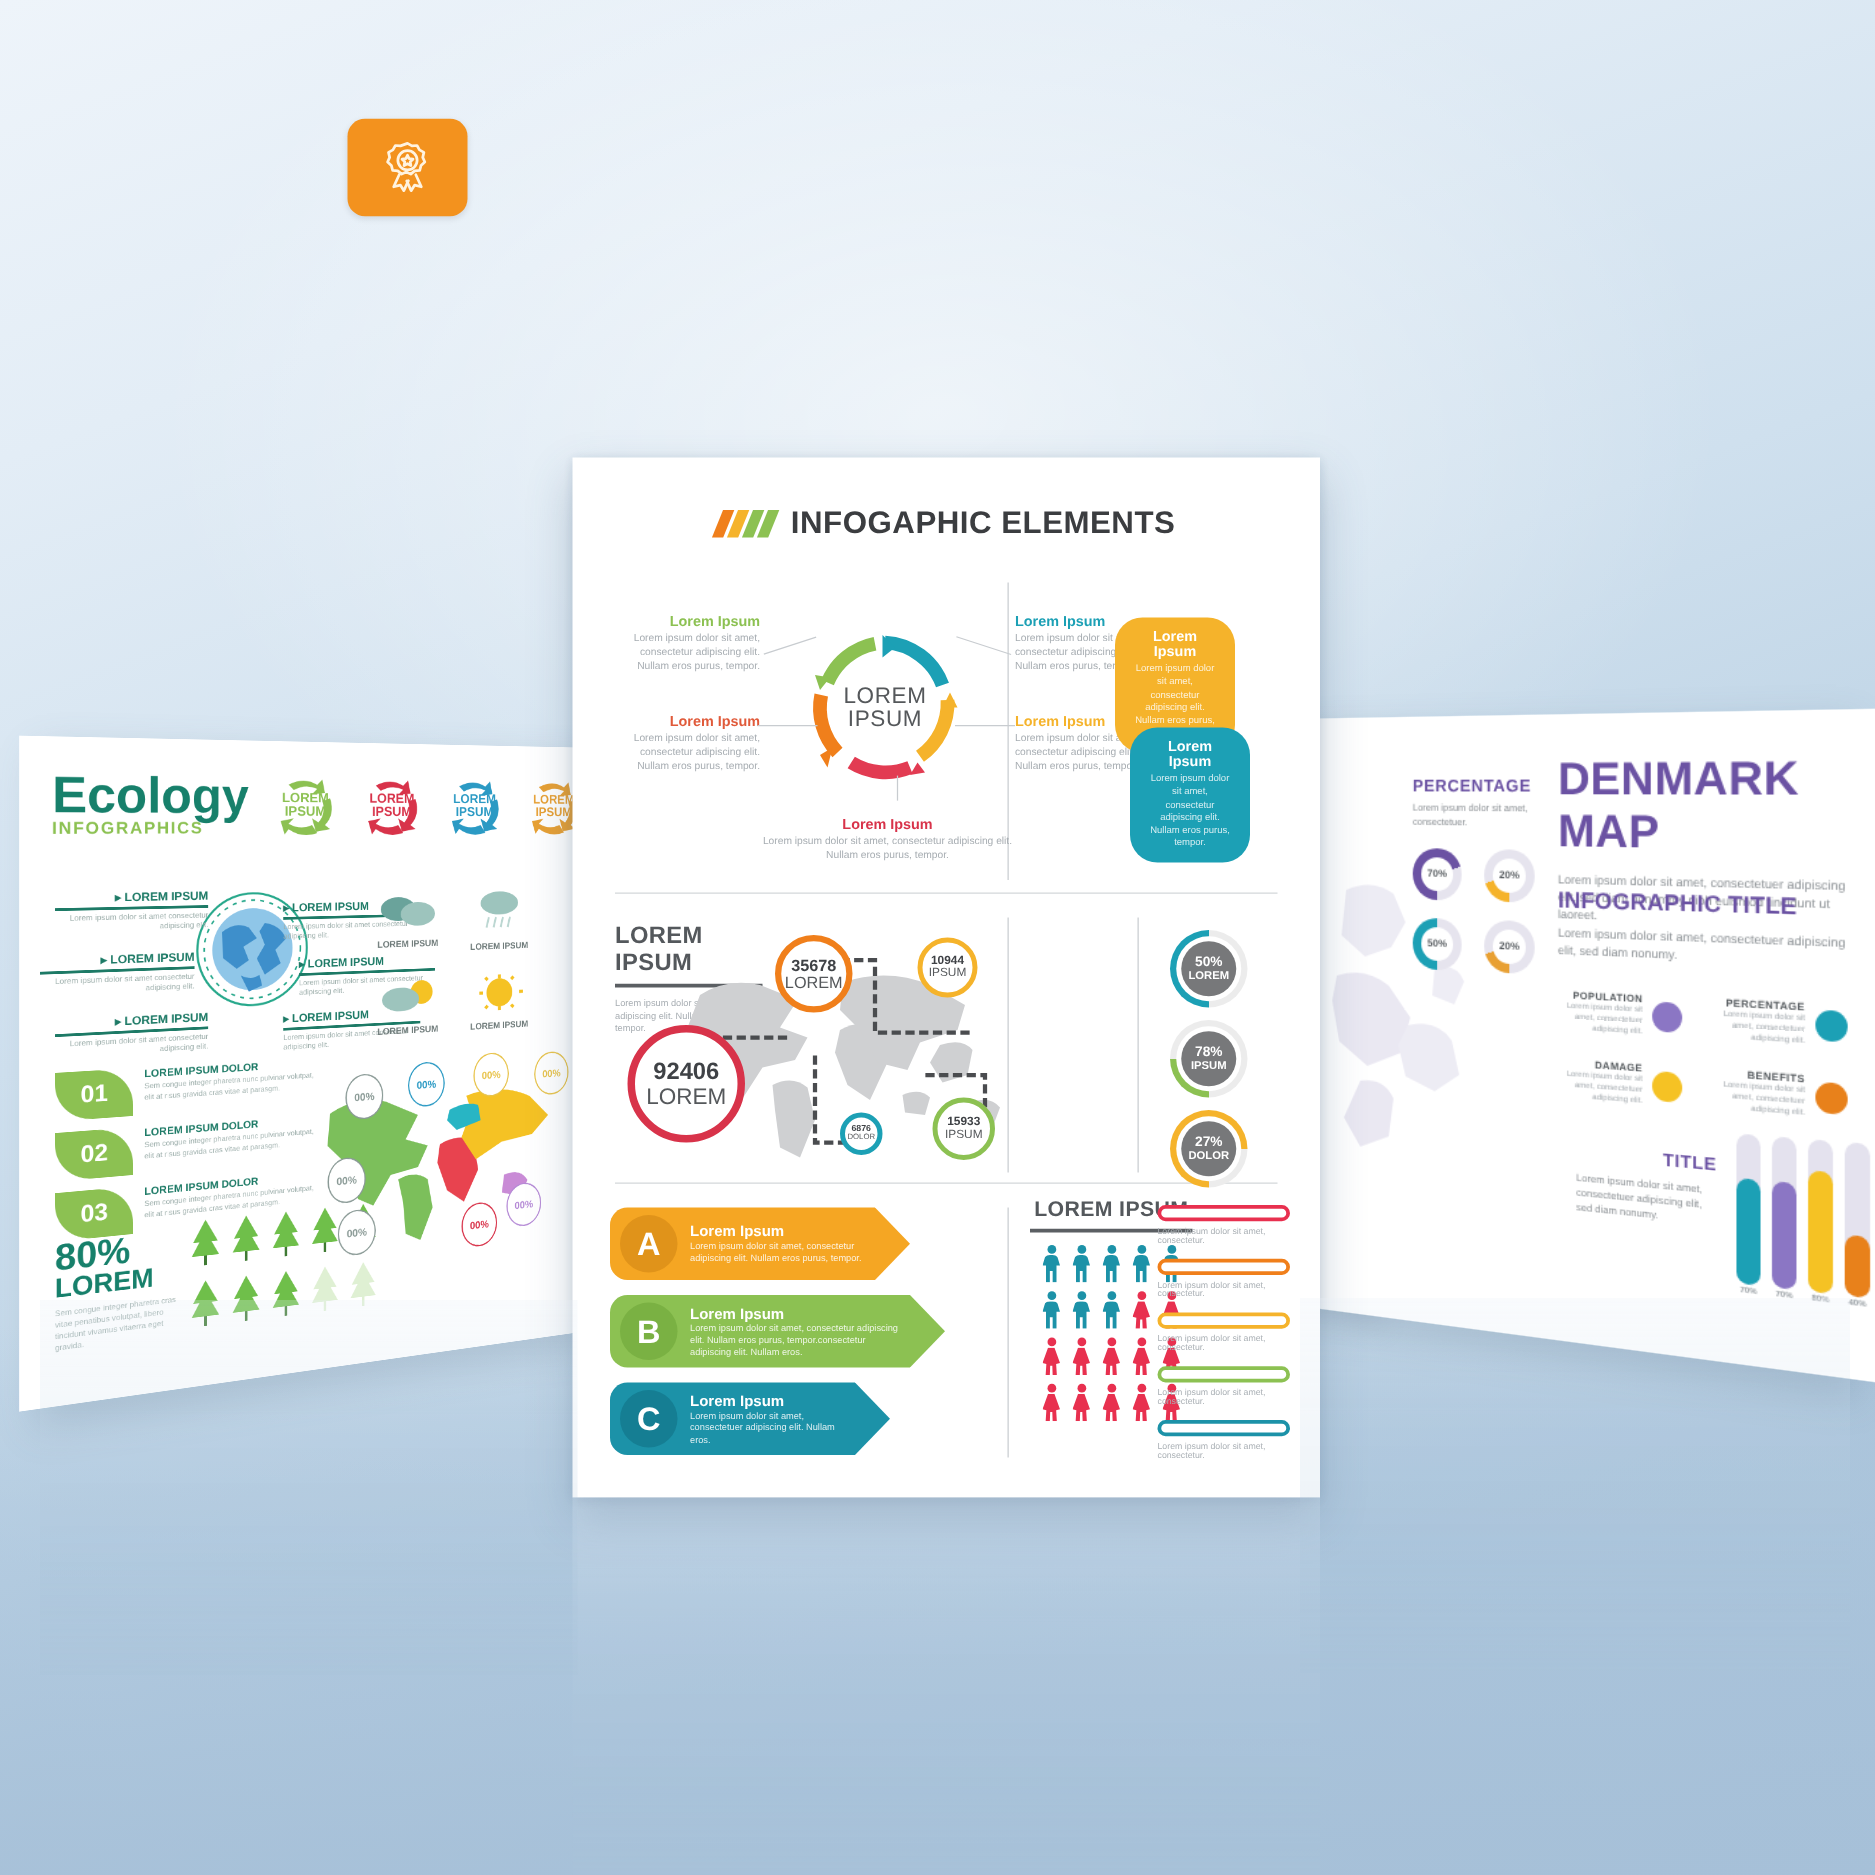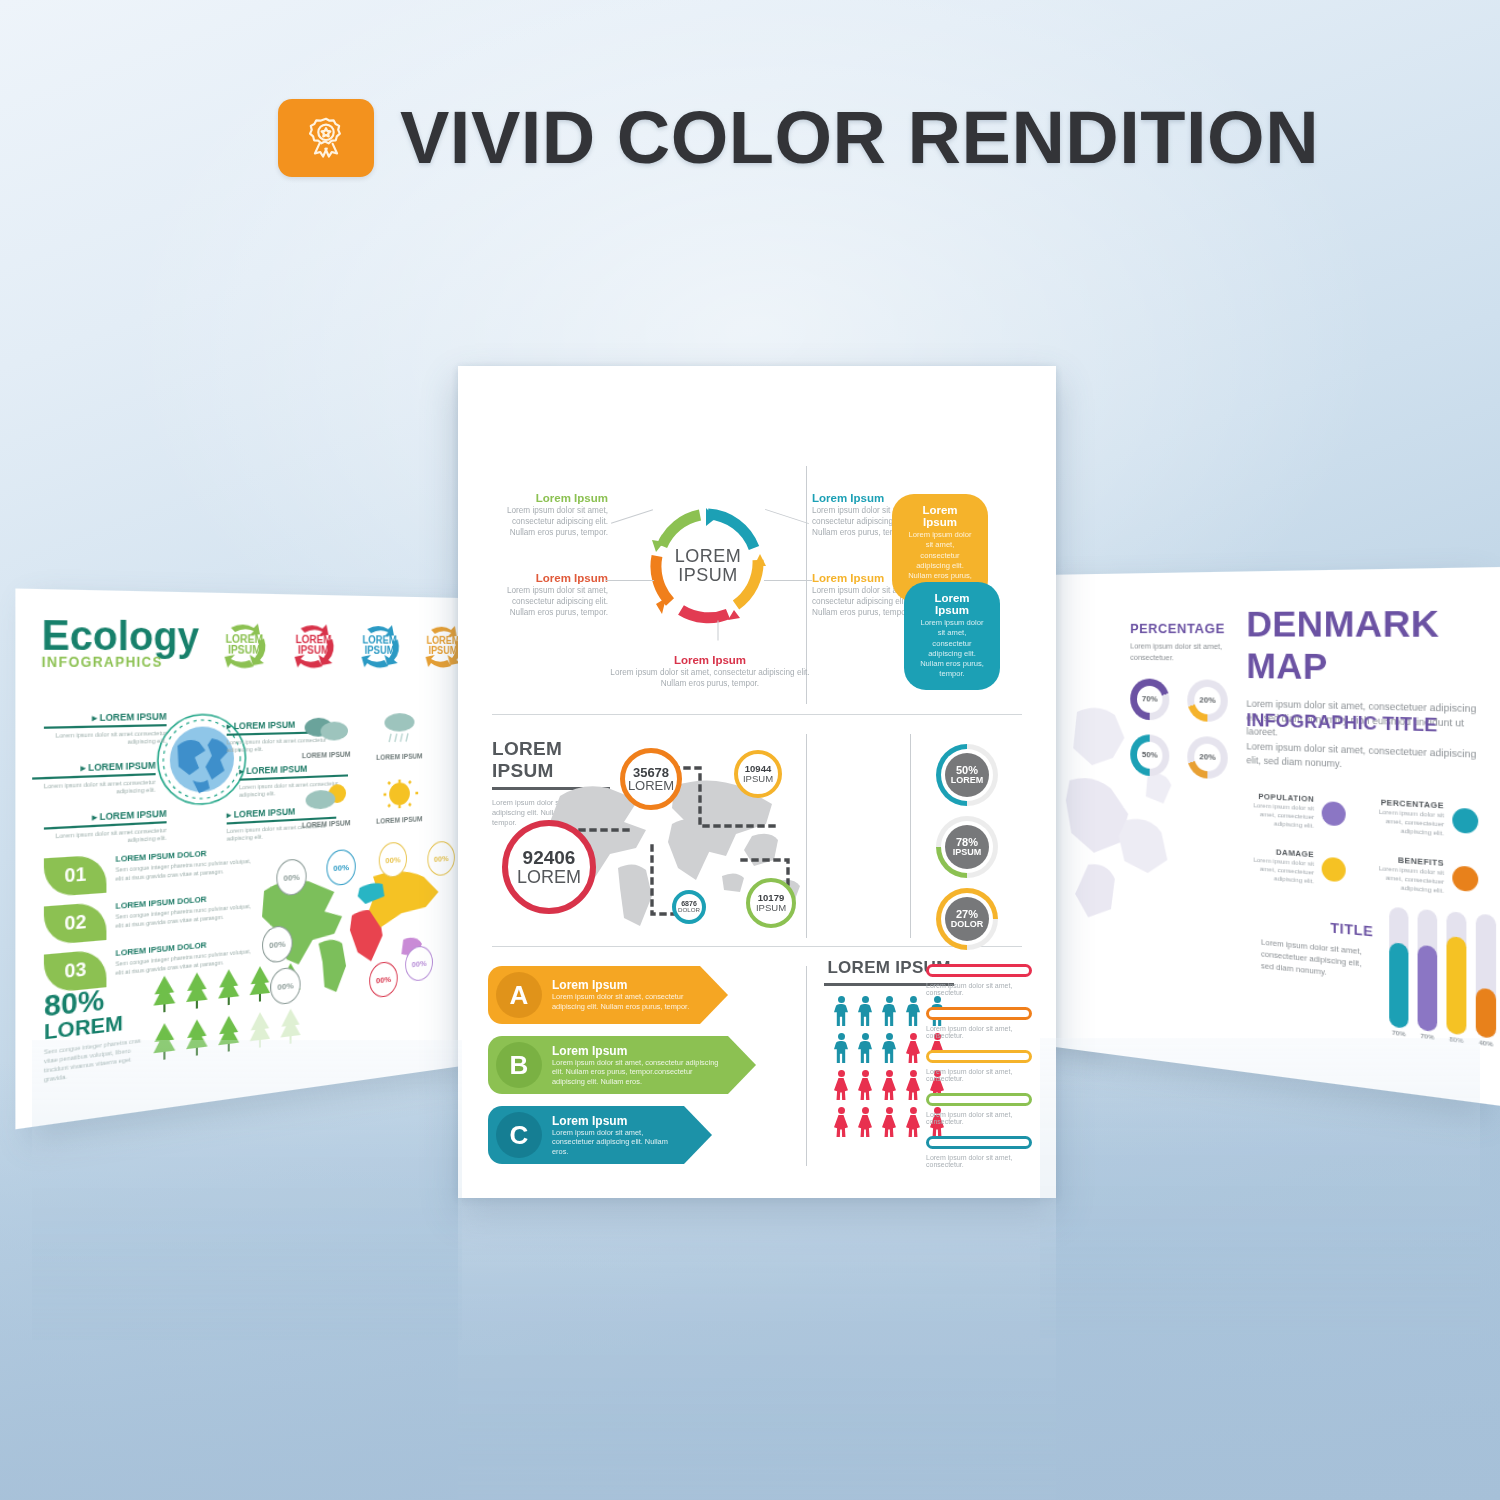--- a/index.html
+++ b/index.html
@@ -138,21 +138,20 @@
     <svg width="50" height="50" viewBox="0 0 48 48">
       <g fill="none" stroke="#FFF3E0" stroke-width="2.1" stroke-linejoin="round" stroke-linecap="round">
         <path d="M24 5.5l3.4 1.9 3.9-.3 1.9 3.4 3.4 1.9-.9 3.8 1.6 3.6-2.9 2.6-1 3.8-3.9.4-3 2.5-3.5-1.7-3.5 1.7-3-2.5-3.9-.4-1-3.8-2.9-2.6 1.6-3.6-.9-3.8 3.4-1.9 1.9-3.4 3.9.3z"></path>
         <circle cx="24" cy="18.5" r="7.4"></circle>
         <path d="M24 14.6l1.3 2.6 2.9.4-2.1 2 .5 2.9-2.6-1.4-2.6 1.4.5-2.9-2.1-2 2.9-.4z"></path>
         <path d="M17.6 29.6l-4.2 9.2 5.1-1.3 2.7 4.3 3.5-7.7"></path>
         <path d="M30.4 29.6l4.2 9.2-5.1-1.3-2.7 4.3-3.4-7.5"></path>
       </g>
     </svg>
   </div>
-  <div class="header-title">VIVID COLOR RENDITION</div>
 </div>
 
 <div class="stage">
 
 <div class="poster" id="poster-right-back">
   <div class="poster-inner">
     <div style="position:absolute;left:6px;top:26px;width:160px;height:150px;opacity:.30;">
       <svg viewBox="0 0 160 150" width="160" height="150">
         <path fill="#cfcbe0" d="M10 20 q18-10 38-4 l22 10 -6 18 20 8 18-12 24 6 14 20 -10 18 -26 6 -22-10 -30 4 -24-14 -12-20z"></path>
         <path fill="#d7d3e6" d="M30 92 q16-6 30 2 l10 14 -16 12 -24-6z"></path>
@@ -527,20 +526,29 @@
           <div style="width: 17px; text-align: center; font-size: 6px; color: rgb(154, 160, 165); font-weight: bold;">70%</div>
           <div style="width: 17px; text-align: center; font-size: 6px; color: rgb(154, 160, 165); font-weight: bold;">80%</div>
           <div style="width: 17px; text-align: center; font-size: 6px; color: rgb(154, 160, 165); font-weight: bold;">40%</div>
         </div>
   </div>
 </div>
 
 <div class="poster" id="poster-center">
   <div class="poster-inner">
 
+    <div class="c-head">
+      <div class="slashes">
+        <i style="background:#F07F1B"></i>
+            <i style="background:#F5B32B"></i>
+            <i style="background:#8CC152"></i>
+            <i style="background:#8CC152"></i>
+      </div>
+      <div class="c-title">INFOGAPHIC ELEMENTS</div>
+    </div>
 
     <div class="divider-v" style="left:348px;top:100px;height:238px;"></div>
     <div class="divider-h" style="left:34px;top:348px;width:530px;"></div>
     <div class="divider-v" style="left:348px;top:368px;height:204px;"></div>
     <div class="divider-v" style="left:452px;top:368px;height:204px;"></div>
     <div class="divider-h" style="left:34px;top:580px;width:530px;"></div>
     <div class="divider-v" style="left:348px;top:600px;height:200px;"></div>
 
     <div style="position:absolute;left:190px;top:140px;width:120px;height:120px;">
       <svg viewBox="0 0 120 120" width="120" height="120">
@@ -640,21 +648,21 @@
     </div>
     <div class="mapcircle" style="left:44px;top:454px;width:94px;height:94px;border:6px solid #D8334A;">
       <span style="font-size:19px;">92406</span>
       <span style="font-size:18px;font-weight:normal;color:#55585b">LOREM</span>
     </div>
     <div class="mapcircle" style="left:214px;top:524px;width:34px;height:34px;border:4px solid #1CA0B5;">
       <span style="font-size:7px;">6876</span>
       <span style="font-size:6.2px;font-weight:normal;color:#55585b">DOLOR</span>
     </div>
     <div class="mapcircle" style="left:288px;top:512px;width:50px;height:50px;border:4px solid #8CC152;">
-      <span style="font-size:9.5px;">10179</span>
+      <span style="font-size:9.5px;">15933</span>
       <span style="font-size:9.5px;font-weight:normal;color:#55585b">IPSUM</span>
     </div>
 
     <div id="c-gauges">
           <div class="gauge" style="left: 478px; top: 378px; background: conic-gradient(from 180deg, rgb(28, 160, 181) 0deg, rgb(28, 160, 181) 180deg, rgb(236, 236, 236) 180deg, rgb(236, 236, 236) 360deg);">
             <div style="position: absolute; left: 5px; top: 5px; width: 52px; height: 52px; border-radius: 50%; background: rgb(255, 255, 255);"></div>
             <div class="gctr">
               <span style="font-size:11px">50%</span>
               <span style="font-size:9px">LOREM</span>
             </div>

